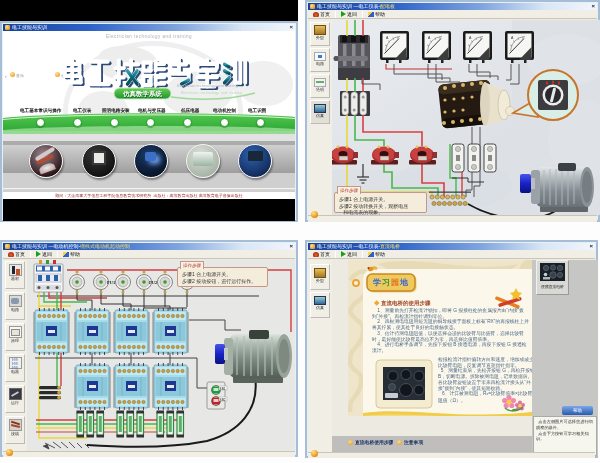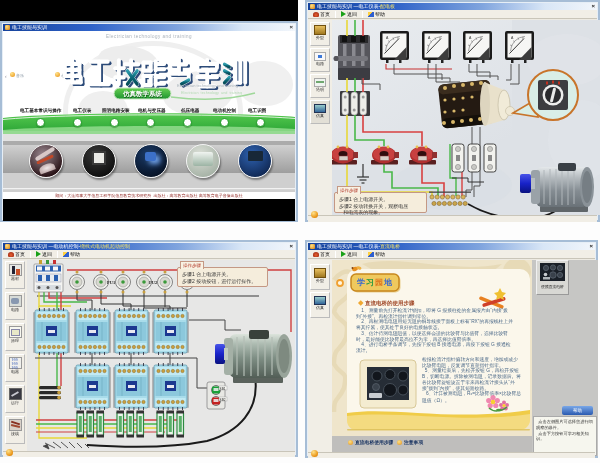--- a/index.html
+++ b/index.html
@@ -1184,21 +1184,21 @@
           <div class="ttl">电工技能与实训 —电工仪表-<span style="color:#F5E268">直流电桥</span></div>
           <div class="tx">×</div>
         </div>
     <div class="tools">
       <div class="tbtn"><span style="display:inline-block;width:6px;height:5px;background:radial-gradient(circle at 50% 60%,#E86030,#902010);border-radius:50% 50% 20% 20%;margin-right:1px"></span>首页</div>
           <div class="tsep"></div>
       <div class="tbtn"><span style="display:inline-block;width:0;height:0;border-left:5px solid #18A018;border-top:3px solid transparent;border-bottom:3px solid transparent;margin-right:1px"></span>返回</div>
           <div class="tsep"></div>
       <div class="tbtn"><span style="display:inline-block;width:6px;height:5px;background:linear-gradient(135deg,#FFD040 40%,#3060D0 40%);margin-right:1px"></span>帮助</div>
     </div>
-    <div class="abs" id="brMain" style="left:25px;top:18px;width:200px;height:176px;background:#EFE5CB;overflow:hidden">
+    <div class="abs" id="brMain" style="left:41px;top:18px;width:200px;height:156px;background:#EFE5CB;overflow:hidden">
 <svg class="abs" style="left:0;top:0" width="200" height="176" viewBox="0 0 200 176">
 <defs>
               <linearGradient id="helptab" x1="0" y1="0" x2="0" y2="1">
                 <stop offset="0" stop-color="#7AA8E8"></stop>
                 <stop offset="1" stop-color="#2A5AB0"></stop>
               </linearGradient>
             </defs>
 <g fill="#E0CFA4">
 <path d="M2,20 C12,6 28,10 20,28 C14,44 4,40 2,52 C10,66 18,58 14,78 C8,92 2,86 2,104 C10,118 16,108 12,128 C6,142 2,136 2,152" stroke="#E4D5B0" stroke-width="4.5" fill="none" opacity=".75"></path>
 <path d="M30,4 C70,-6 120,14 170,4 C150,24 120,10 95,22 C70,32 50,14 30,4" opacity=".5"></path>

